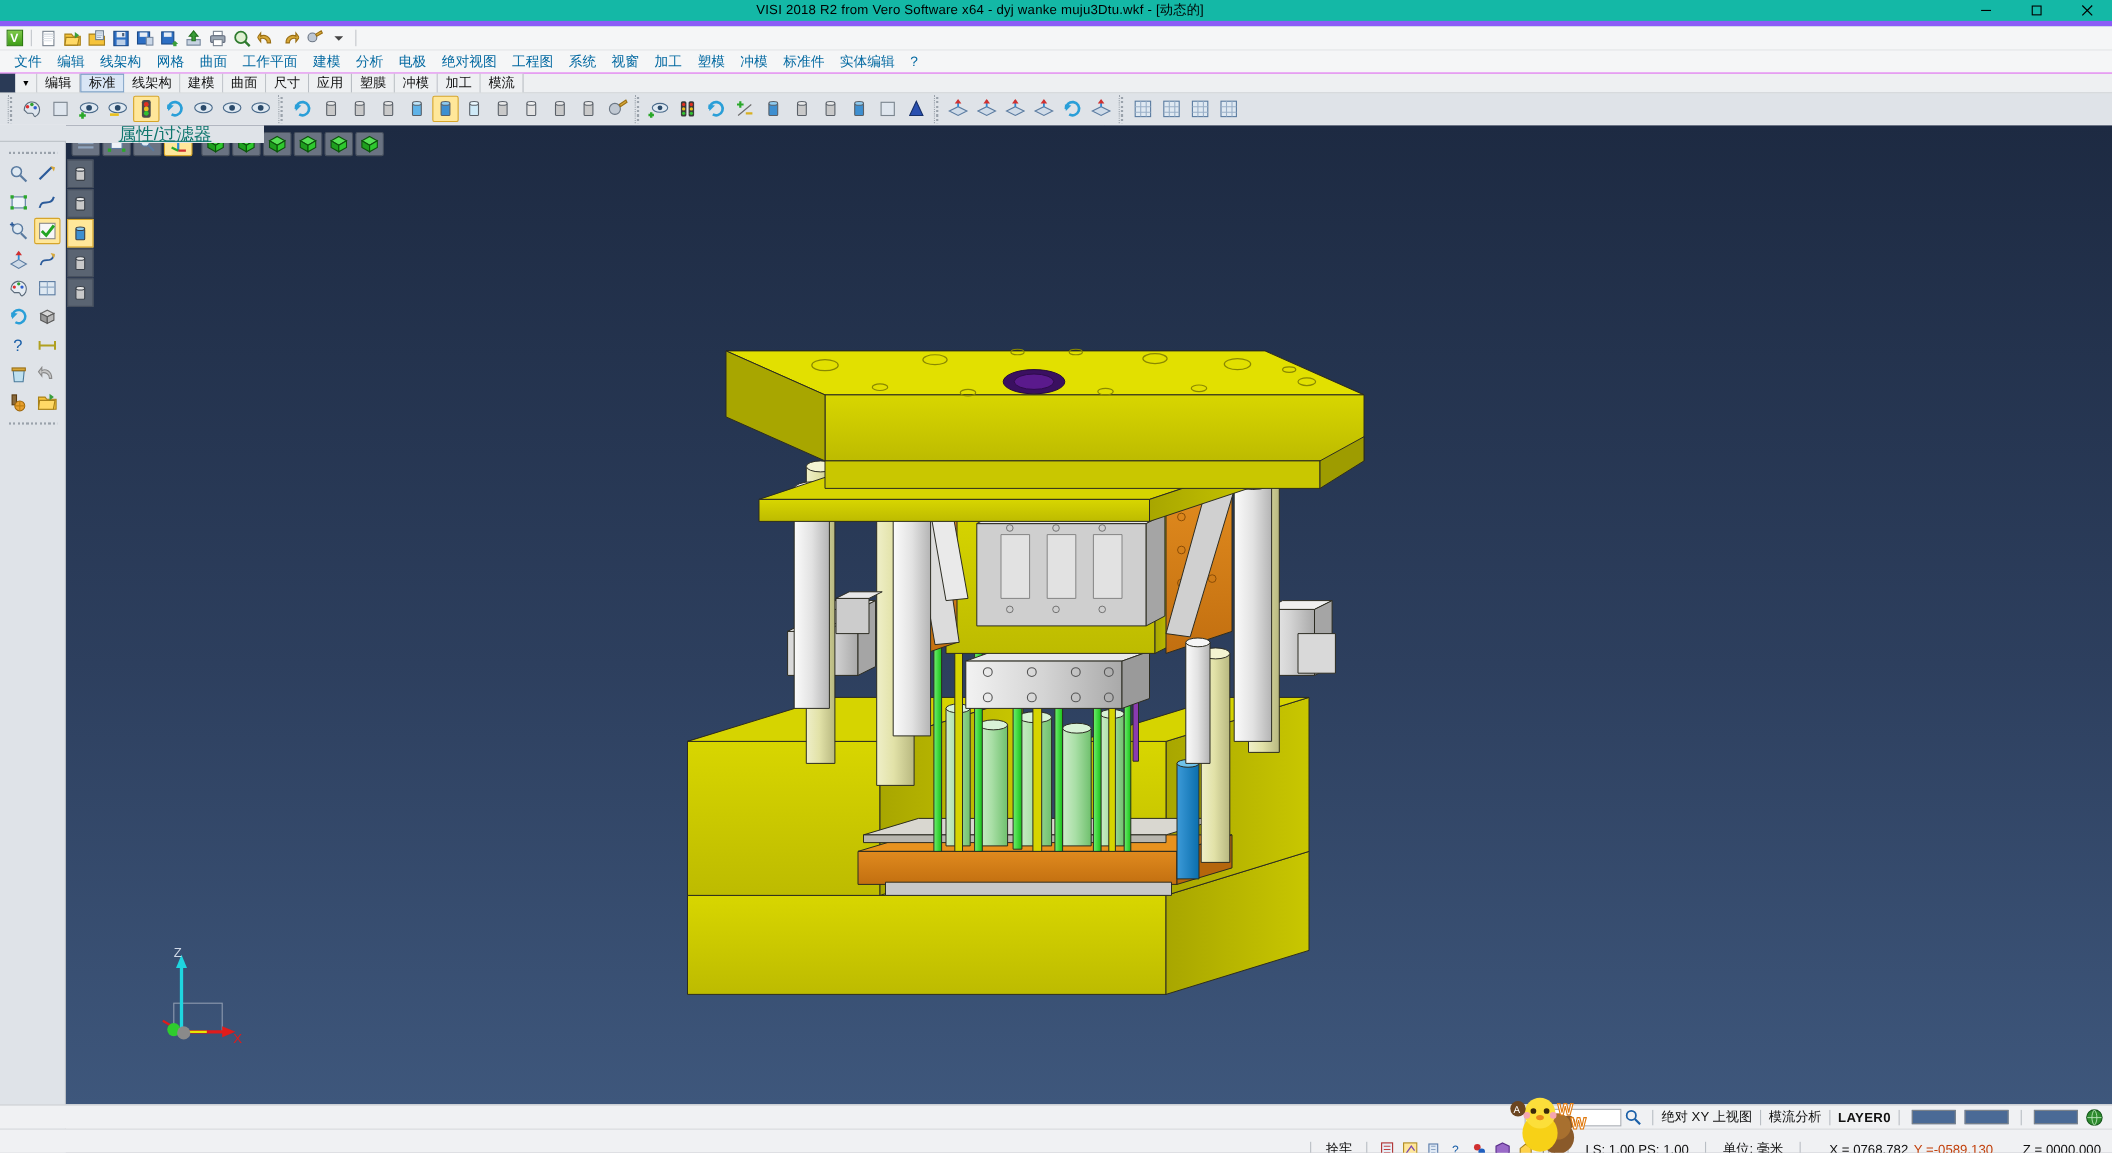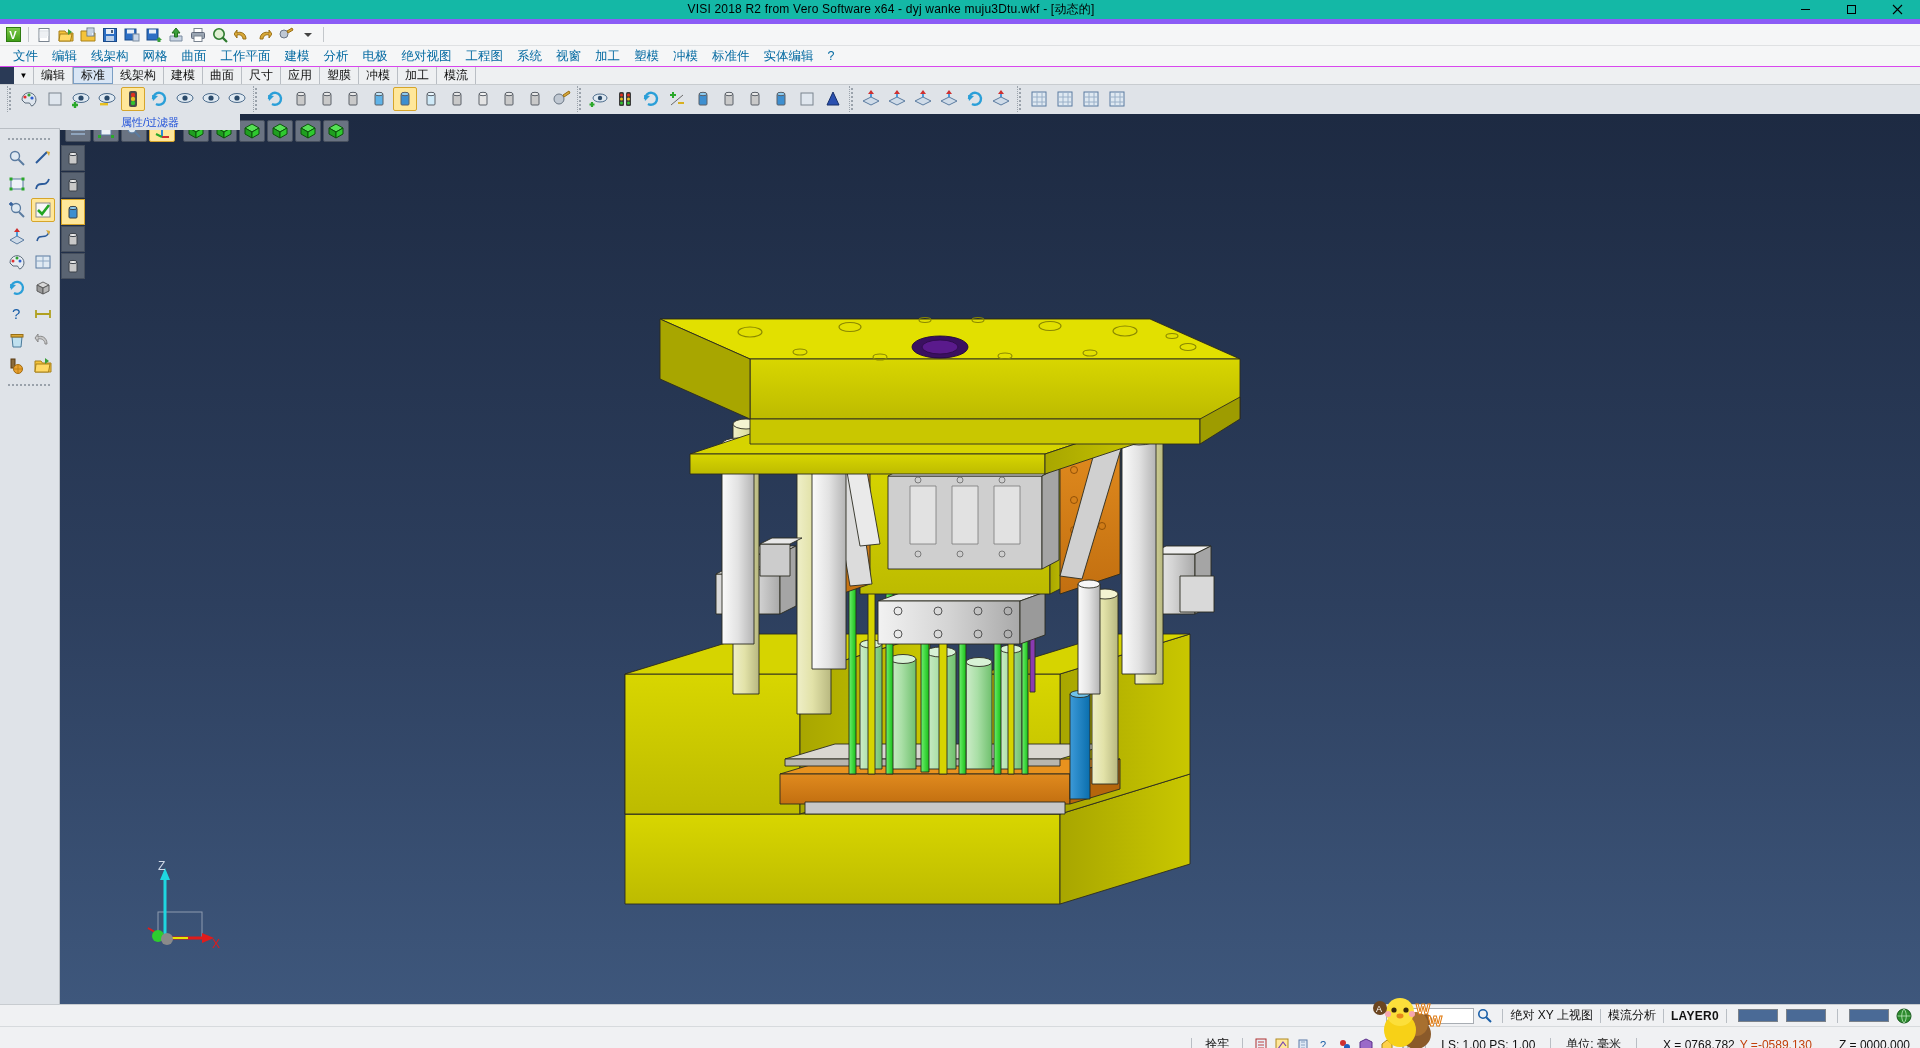--- a/index.html
+++ b/index.html
@@ -1070,21 +1070,21 @@
         <text x="76" y="88" font-size="12" fill="#e01b1b" font-family="Liberation Sans, sans-serif">X</text>
         <line x1="29" y1="78" x2="12" y2="68" stroke="#e01b1b" stroke-width="2"></line>
         <line x1="29" y1="78" x2="52" y2="78" stroke="#e8e800" stroke-width="2"></line>
         <circle cx="22" cy="76" r="6" fill="#2ecc2e"></circle>
         <circle cx="31" cy="79" r="6" fill="#8a8a8a"></circle>
       </svg>
     </div>
   </div>
 
   <div style="position:absolute;left:60px;top:114px;width:180px;height:16px;background:#dfe3e8;
-              font-size:11px;color:#1d4ed8;display:flex;align-items:center;justify-content:center;">属性/过滤器</div>
+              font-size:16px;color:#0f766e;display:flex;align-items:center;justify-content:center;text-decoration:underline;">属性/过滤器</div>
 
   <div class="sbar1">
     <div class="sgap"></div>
     <div class="searchbox"></div>
     <div class="sicon">
       <svg width="15" height="15">
           <circle cx="6" cy="6" r="4.2" fill="none" stroke="#1a5fa8" stroke-width="1.6"></circle>
           <path d="M9.2 9.2 L14 14" stroke="#1a5fa8" stroke-width="2"></path>
         </svg>
     </div>

